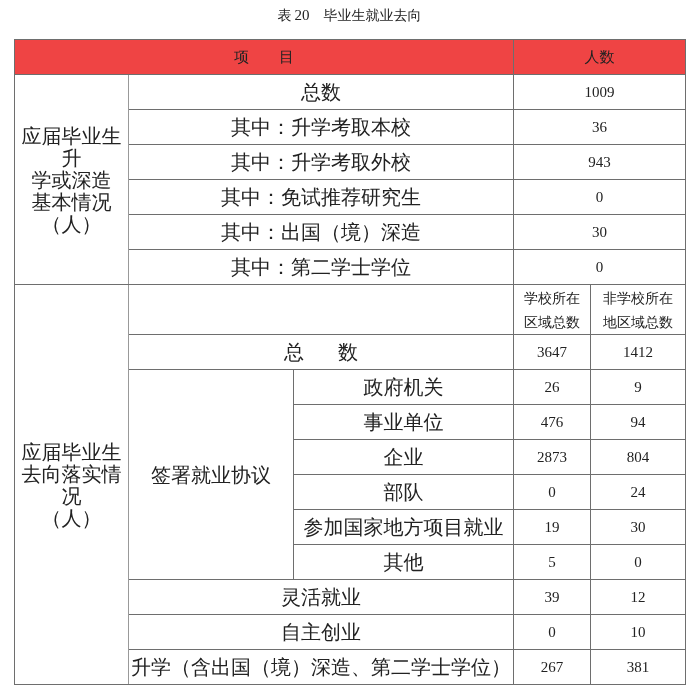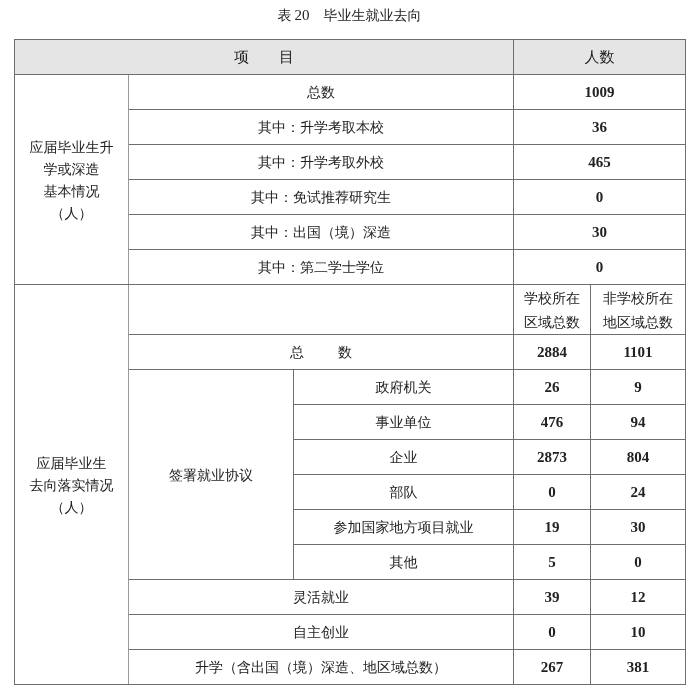--- a/index.html
+++ b/index.html
@@ -4,23 +4,23 @@
 <style>
   html, body { margin: 0; padding: 0; background: #ffffff; }
   body { width: 699px; height: 694px; position: relative; overflow: hidden;
          font-family: "DejaVu Sans", sans-serif; color: #1a1a1a; }
   .title { position: absolute; top: 4px; left: 0; width: 699px; text-align: center;
            font-size: 14px; line-height: 22px; color: #222; }
   .title .num { font-family: "Liberation Serif", serif; font-size: 15px; margin: 0 14px 0 3px; }
   table { position: absolute; top: 39px; left: 14px; border-collapse: collapse;
           table-layout: fixed; width: 671px; }
   td { border: 1.5px solid #6e6e6e; text-align: center; vertical-align: middle;
-       font-size: 14px; padding: 0; height: 34px; line-height: 20px; color: #222; }
-  td.num { font-family: "Liberation Serif", serif; font-size: 15px; font-weight: bold; }
-  tr.head td { background: #e5e5e5; height: 34px; font-size: 15px; color: #222; }
+       font-size: 20px; padding: 0; height: 34px; line-height: 20px; color: #222; }
+  td.num { font-family: "Liberation Serif", serif; font-size: 15px; }
+  tr.head td { background: #ef4444; height: 34px; font-size: 15px; color: #222; }
   td.left { border-right: 1.5px solid #999; }
   .sp { display: inline-block; width: 34px; }
   td.twoline { line-height: 24px; height: 49px; font-size: 14px; }
 </style>
 </head>
 <body>
 
 <div class="title">
   <span>表</span><span class="num">20</span><span>毕业生就业去向</span>
 </div>
@@ -49,21 +49,21 @@
     </td>
     <td colspan="2">总数</td>
     <td colspan="2" class="num">1009</td>
   </tr>
   <tr>
     <td colspan="2">其中：升学考取本校</td>
     <td colspan="2" class="num">36</td>
   </tr>
   <tr>
     <td colspan="2">其中：升学考取外校</td>
-    <td colspan="2" class="num">465</td>
+    <td colspan="2" class="num">943</td>
   </tr>
   <tr>
     <td colspan="2">其中：免试推荐研究生</td>
     <td colspan="2" class="num">0</td>
   </tr>
   <tr>
     <td colspan="2">其中：出国（境）深造</td>
     <td colspan="2" class="num">30</td>
   </tr>
   <tr>
@@ -84,22 +84,22 @@
     </td>
     <td class="twoline">
       <div>非学校所在</div>
       <div>地区域总数</div>
     </td>
   </tr>
   <tr>
     <td colspan="2">
       <span>总</span><span class="sp"></span><span>数</span>
     </td>
-    <td class="num">2884</td>
-    <td class="num">1101</td>
+    <td class="num">3647</td>
+    <td class="num">1412</td>
   </tr>
 
   <tr>
     <td rowspan="6">签署就业协议</td>
     <td>政府机关</td>
     <td class="num">26</td>
     <td class="num">9</td>
   </tr>
   <tr>
     <td>事业单位</td>
@@ -131,18 +131,18 @@
     <td colspan="2">灵活就业</td>
     <td class="num">39</td>
     <td class="num">12</td>
   </tr>
   <tr>
     <td colspan="2">自主创业</td>
     <td class="num">0</td>
     <td class="num">10</td>
   </tr>
   <tr>
-    <td colspan="2">升学（含出国（境）深造、地区域总数）</td>
+    <td colspan="2">升学（含出国（境）深造、第二学士学位）</td>
     <td class="num">267</td>
     <td class="num">381</td>
   </tr>
 </tbody>
   </table>
 
 </body></html>

